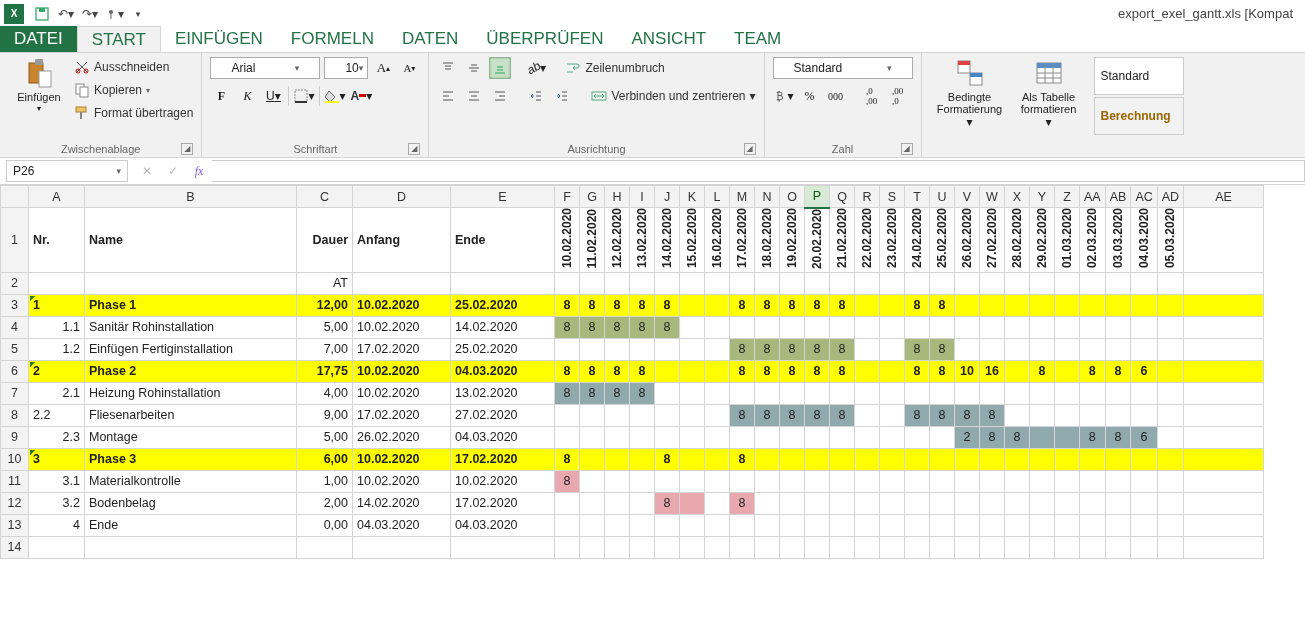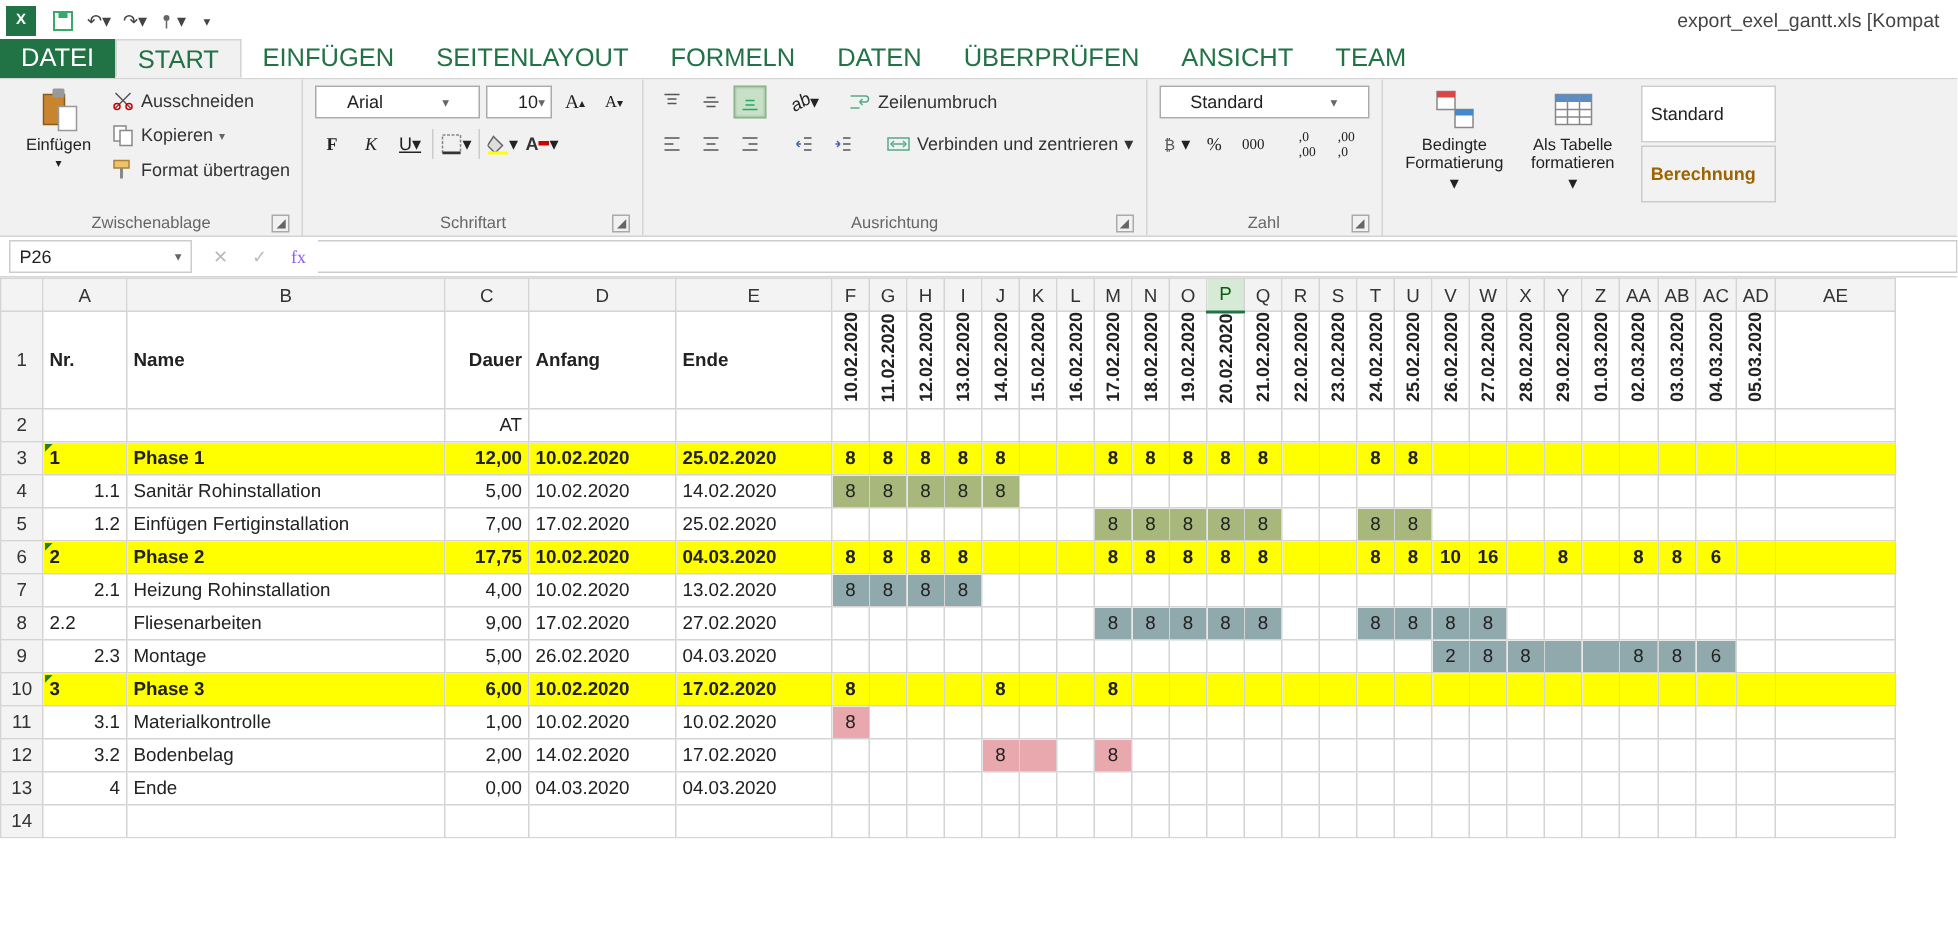--- a/index.html
+++ b/index.html
@@ -32,21 +32,21 @@
   .tbtn { width:22px; height:22px; display:flex; align-items:center; justify-content:center; font-family:"Times New Roman",serif; cursor:pointer; }
   .tbtn.active { background:#c8e0c8; border:1px solid #8fb58f; box-shadow:inset 0 0 2px #7aa77a; }
   .styles { display:flex; flex-direction:column; gap:2px; margin-left:6px; }
   .stylecell { width:90px; height:38px; border:1px solid #ccc; background:#fff; display:flex; align-items:center; padding:0 6px; font-size:12px; }
   .stylecell.calc { color:#9c6500; background:#f2f2f2; font-weight:bold; }
   
   .fbar { height:27px; border-bottom:1px solid #d4d4d4; display:flex; align-items:center; background:#fff; }
   .namebox { width:122px; height:22px; border:1px solid #ccc; margin:0 6px; padding:0 6px; display:flex; align-items:center; }
   .namebox .dd { margin-left:auto; font-size:9px; color:#666; }
   .fbtn { width:26px; height:22px; display:flex; align-items:center; justify-content:center; color:#bbb; cursor:pointer; }
-  .fx { font-family:"Times New Roman",serif; color:#8b5cf6; }
+  .fx { font-style:italic; font-family:"Times New Roman",serif; color:#8b5cf6; }
   .finput { flex:1; height:22px; border:1px solid #ccc; border-left:none; }
   
   .gridwrap { overflow:auto; position:relative; }
   table.grid { border-collapse:collapse; table-layout:fixed; }
   table.grid th, table.grid td { border:1px solid #d4d4d4; height:22px; padding:0 4px; font-size:12.5px; white-space:nowrap; overflow:hidden; }
   table.grid th { background:#f3f3f3; font-weight:normal; color:#333; text-align:center; }
   table.grid th.rowhdr { width:28px; background:#f3f3f3; text-align:center; }
   table.grid th.colhdr { height:20px; }
   table.grid th.sel { background:#d6ead6; color:#0a5d0a; border-bottom:2px solid #217346;}
   td.num { text-align:right; }
@@ -82,21 +82,20 @@
         <path d="M7 7v5" stroke="#666"></path>
       </svg>▾</div>
   <div class="qbtn" style="font-size:9px">▾</div>
   <div class="title">export_exel_gantt.xls  [Kompat</div>
 </div>
 
 <div class="tabs">
   <div class="tab datei">DATEI</div>
   <div class="tab active">START</div>
   <div class="tab">EINFÜGEN</div>
-  <div class="tab">SEITENLAYOUT</div>
   <div class="tab">FORMELN</div>
   <div class="tab">DATEN</div>
   <div class="tab">ÜBERPRÜFEN</div>
   <div class="tab">ANSICHT</div>
   <div class="tab">TEAM</div>
 </div>
 
 <div class="ribbon">
 
   <div class="group">

